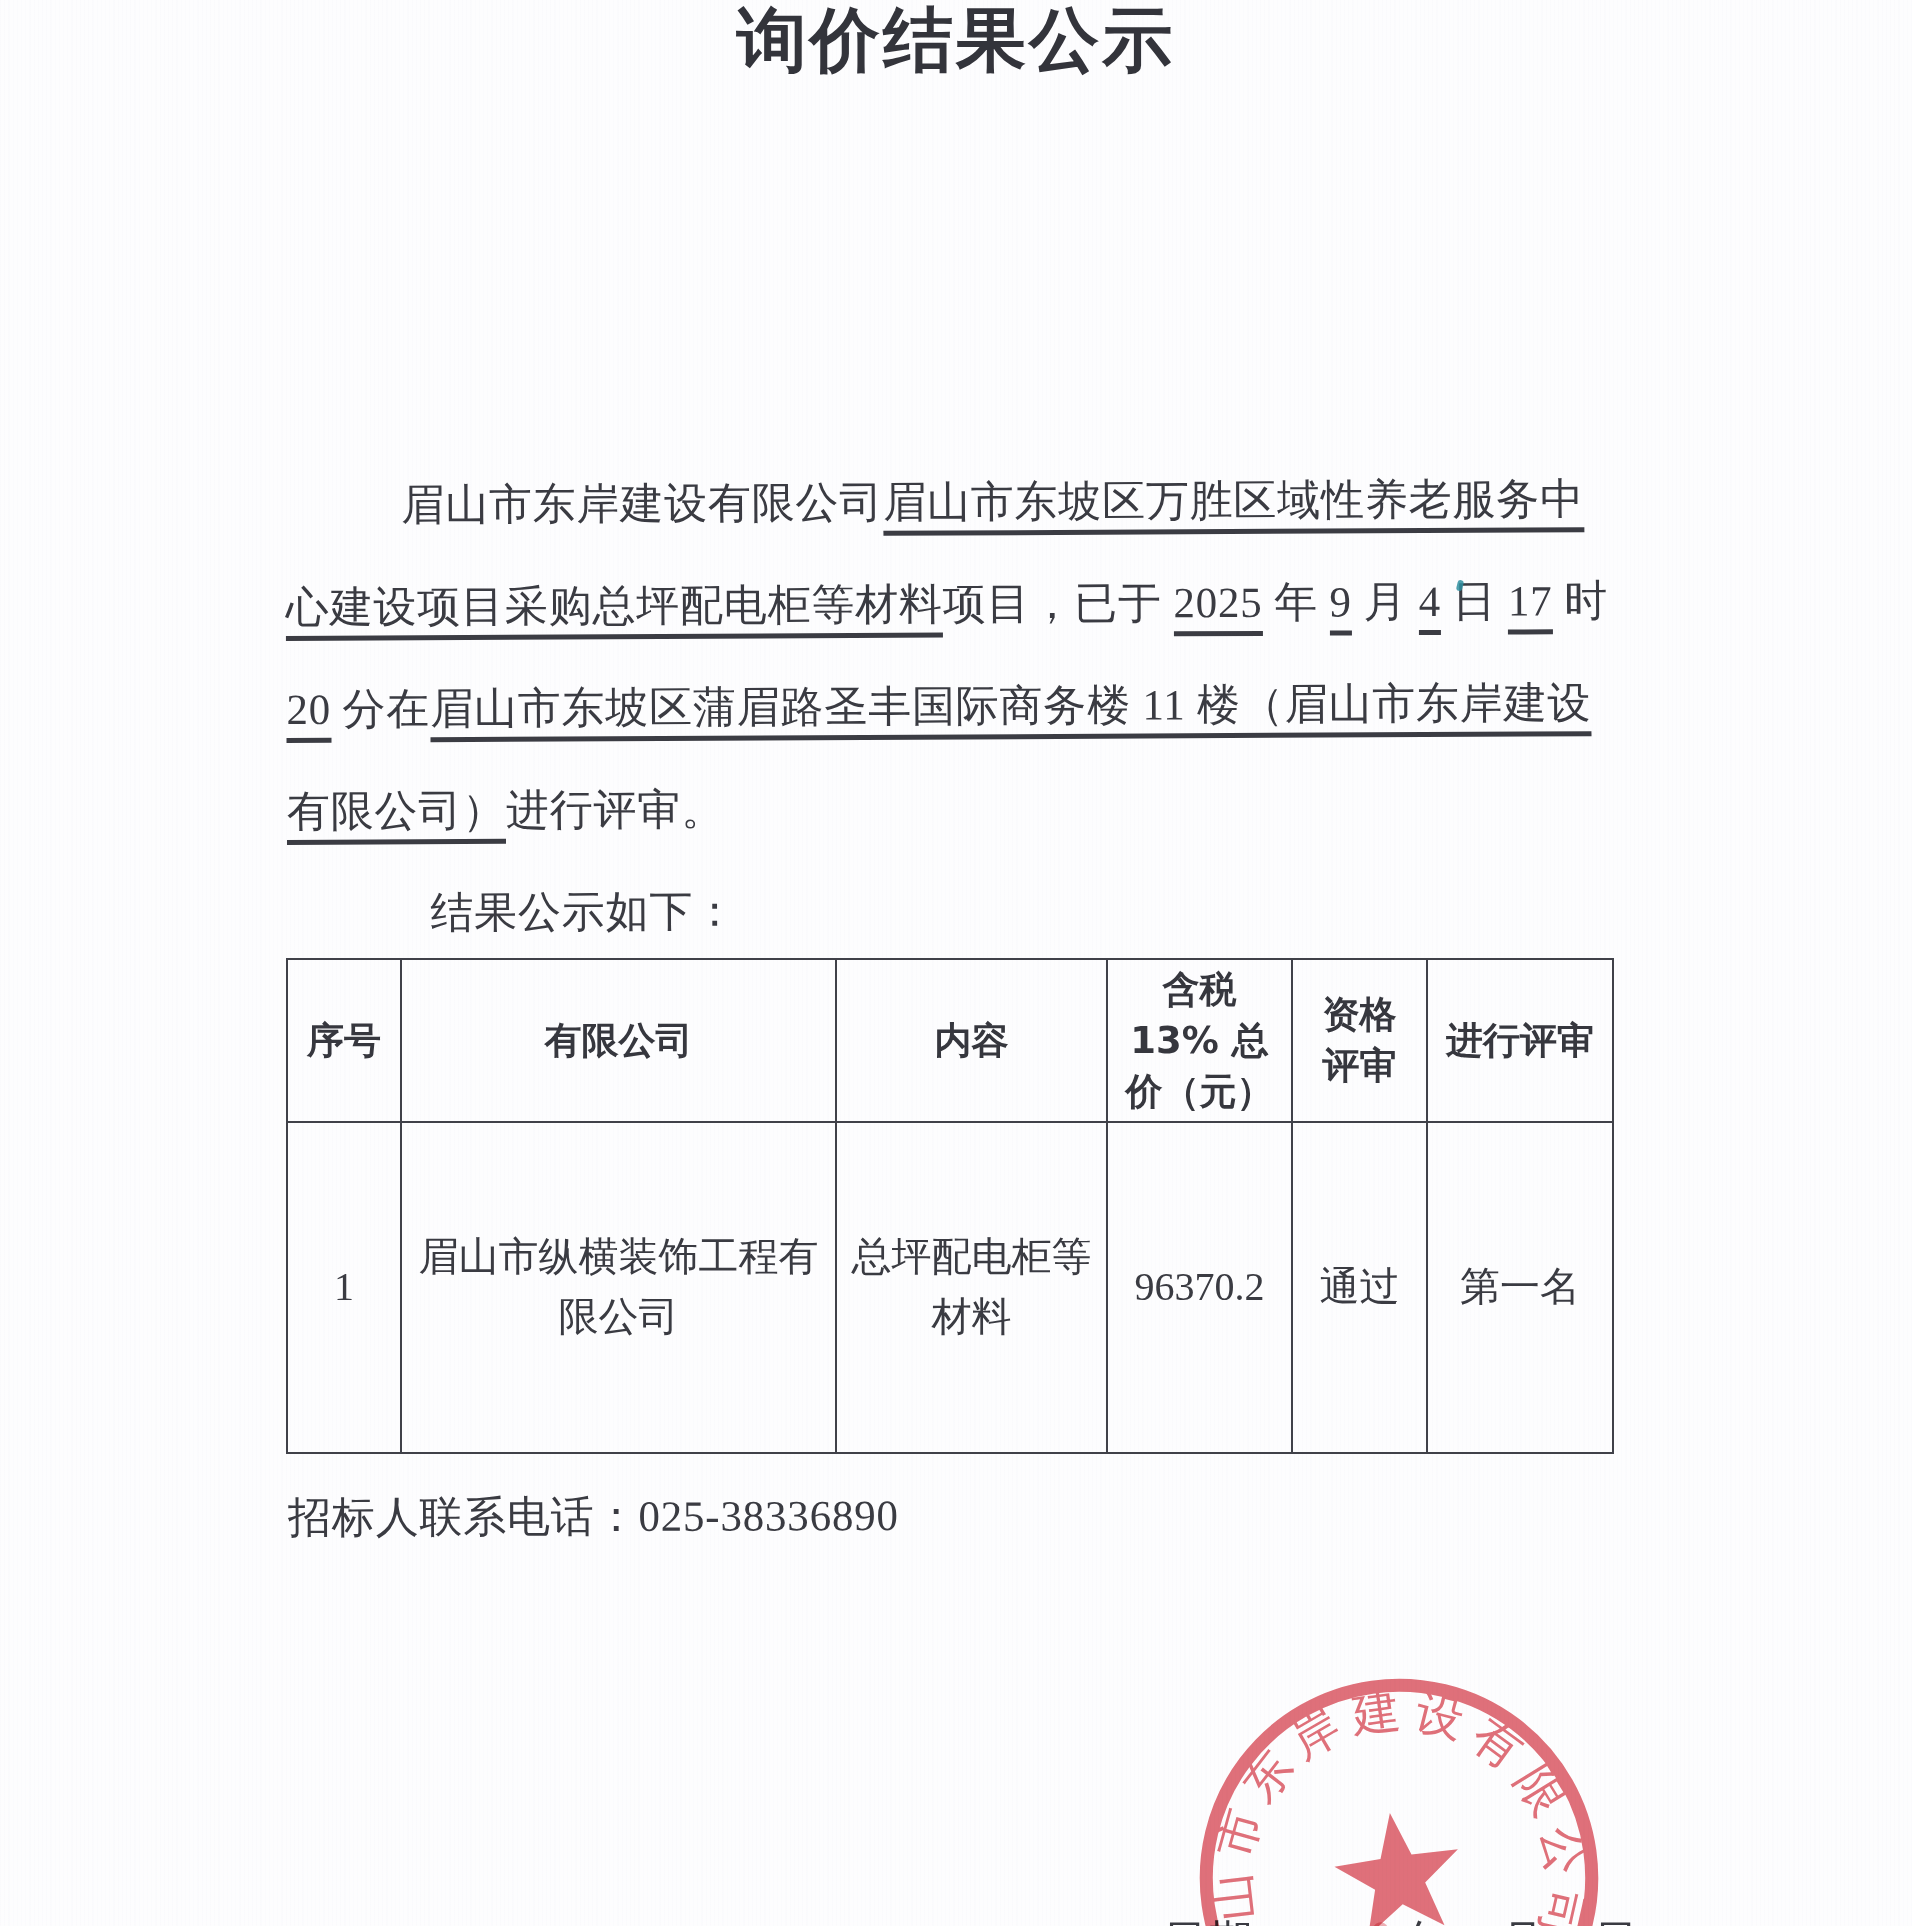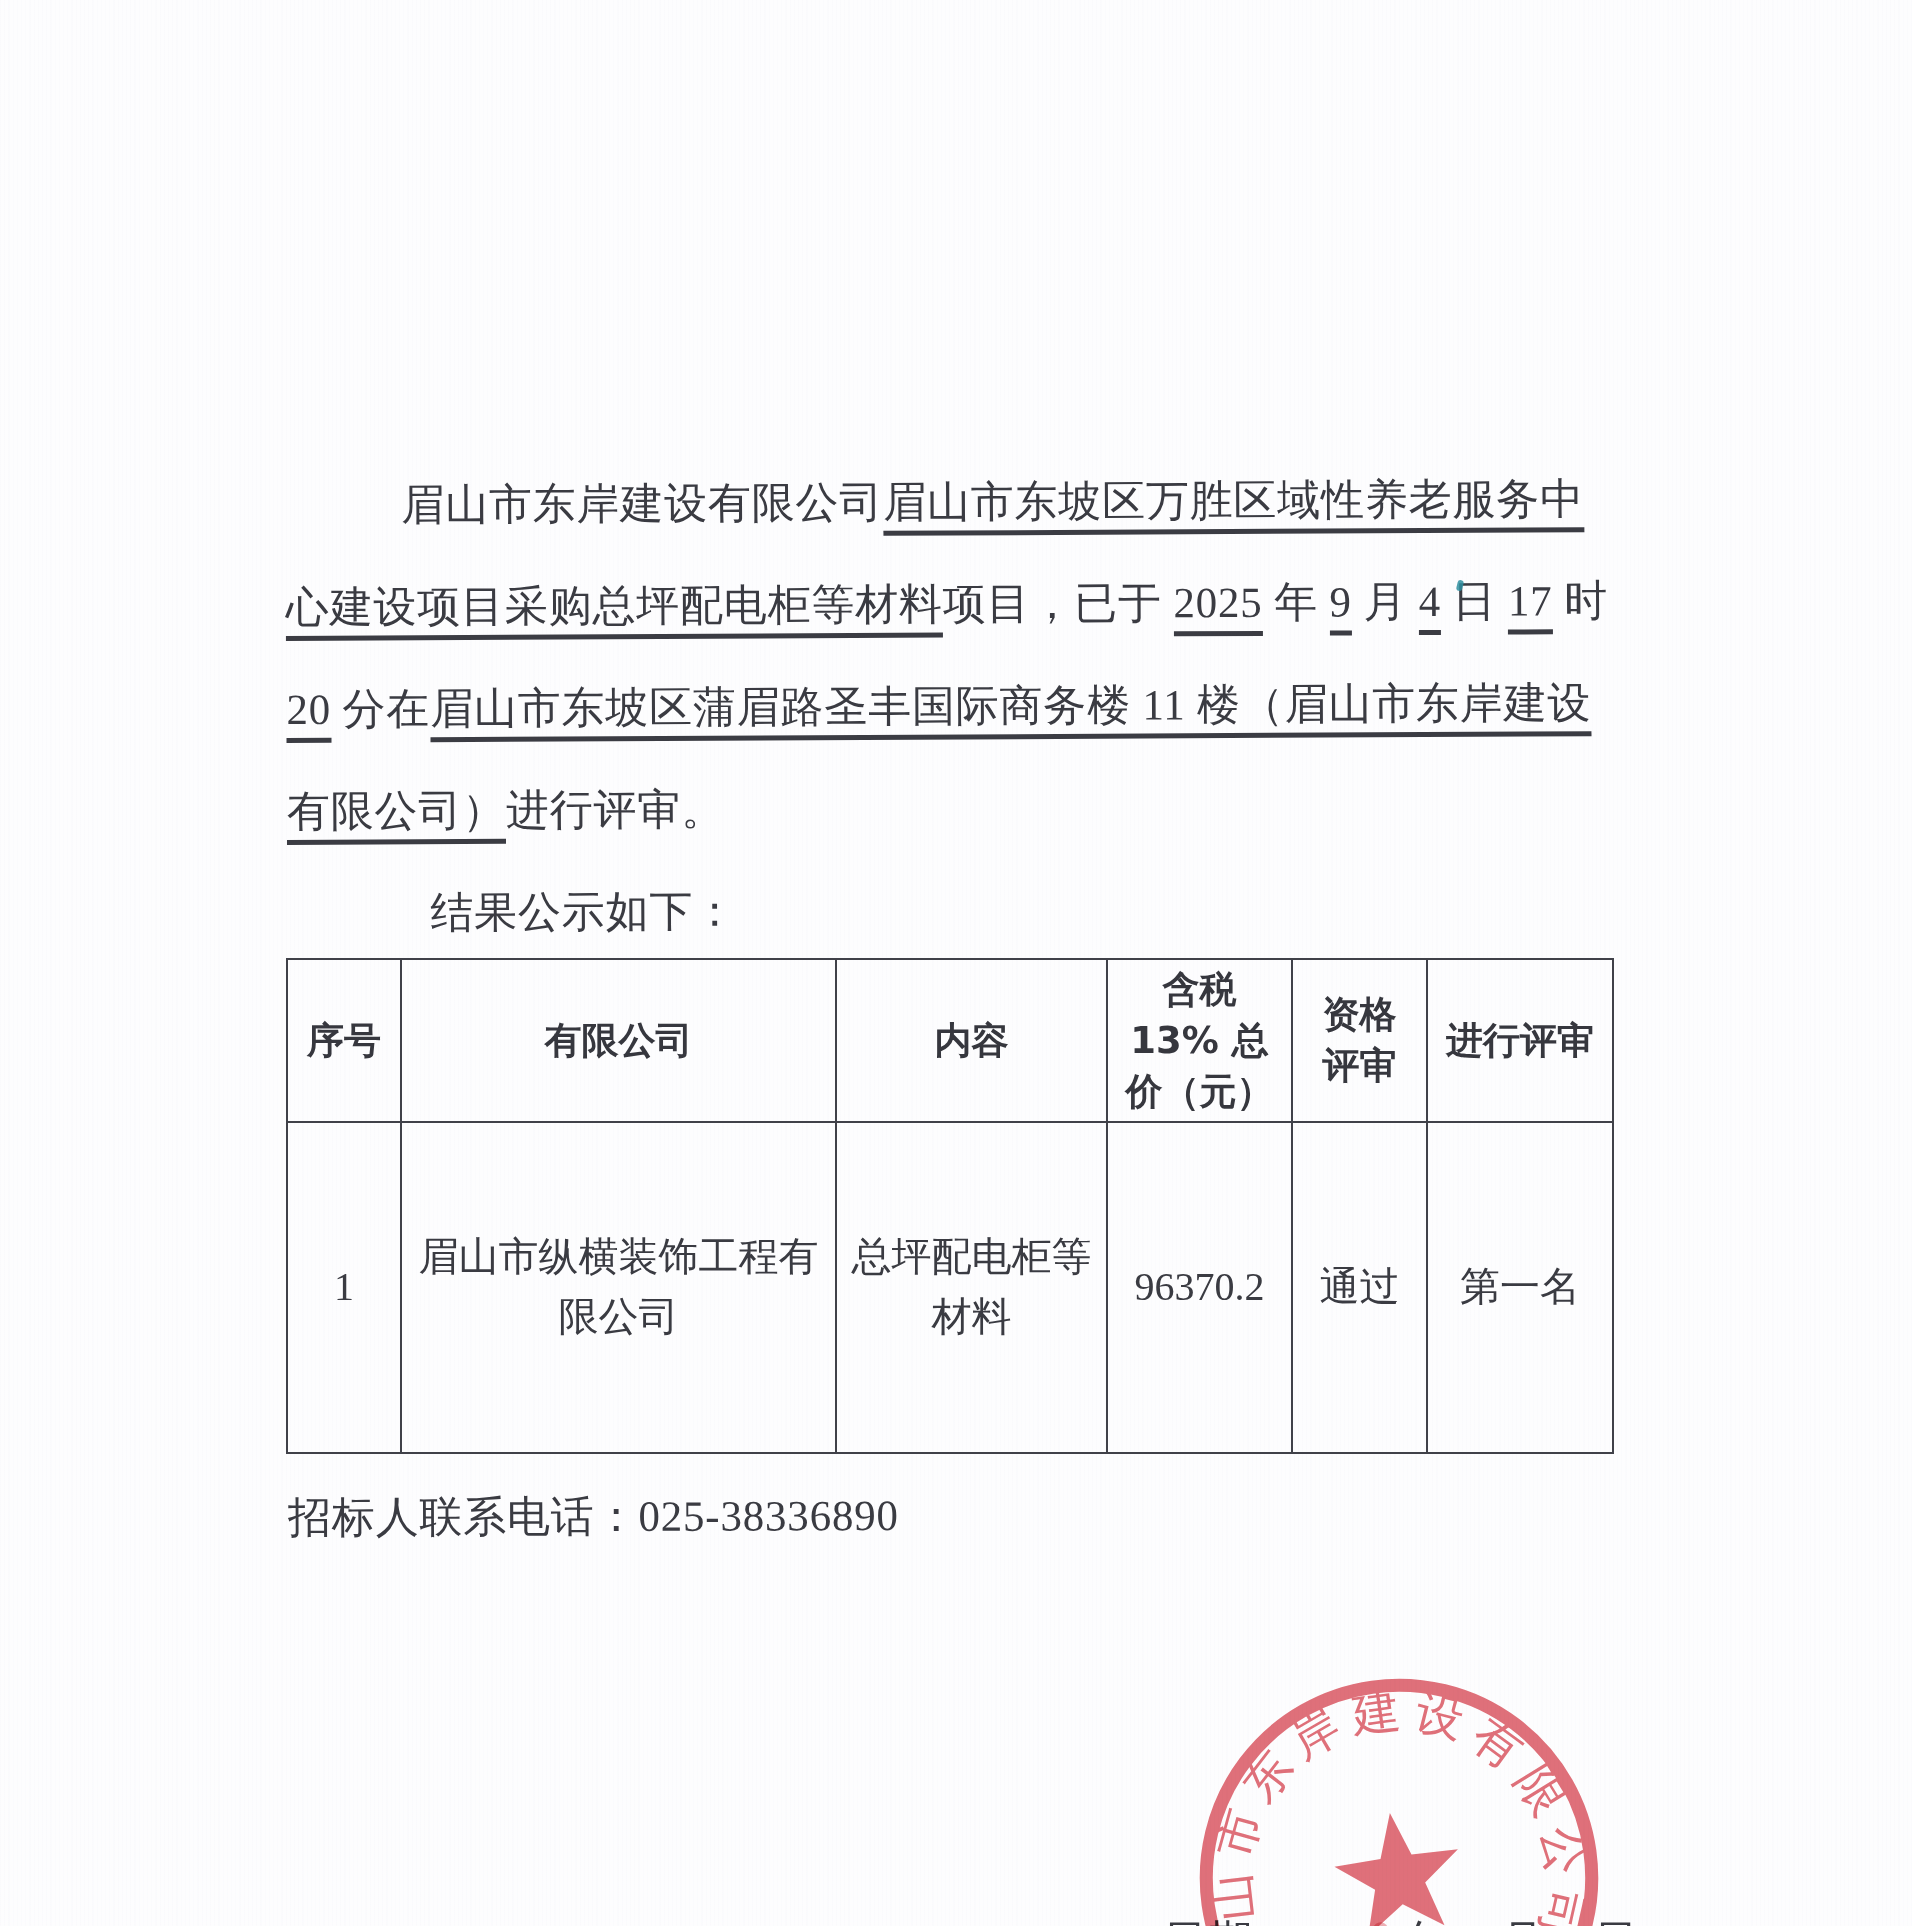--- a/index.html
+++ b/index.html
@@ -107,20 +107,21 @@
     border-radius: 3.1px;
     transform: rotate(14deg);
     opacity: 0.85;
   }
 </style>
 </head>
 <body>
 
 <div class="page">
 
+  <h1 class="title">询价结果公示</h1>
 
   <div class="para">
     <span class="pline indent1"><span>眉山市东岸建设有限公司</span><span class="u">眉山市东坡区万胜区域性养老服务中</span></span>
     <span class="pline"><span class="u">心建设项目采购总坪配电柜等材料</span><span>项目，已于 </span><span class="u">2025</span><span> 年 </span><span class="u">9</span><span> 月 </span><span class="u">4</span><span> 日 </span><span class="u">17</span><span> 时</span></span>
     <span class="pline"><span class="u">20</span><span> 分在</span><span class="u">眉山市东坡区蒲眉路圣丰国际商务楼 11 楼（眉山市东岸建设</span></span>
     <span class="pline"><span class="u">有限公司）</span><span>进行评审。</span></span>
     <span class="pline indent2"><span>结果公示如下：</span></span>
   </div>
 
   <table class="results">

